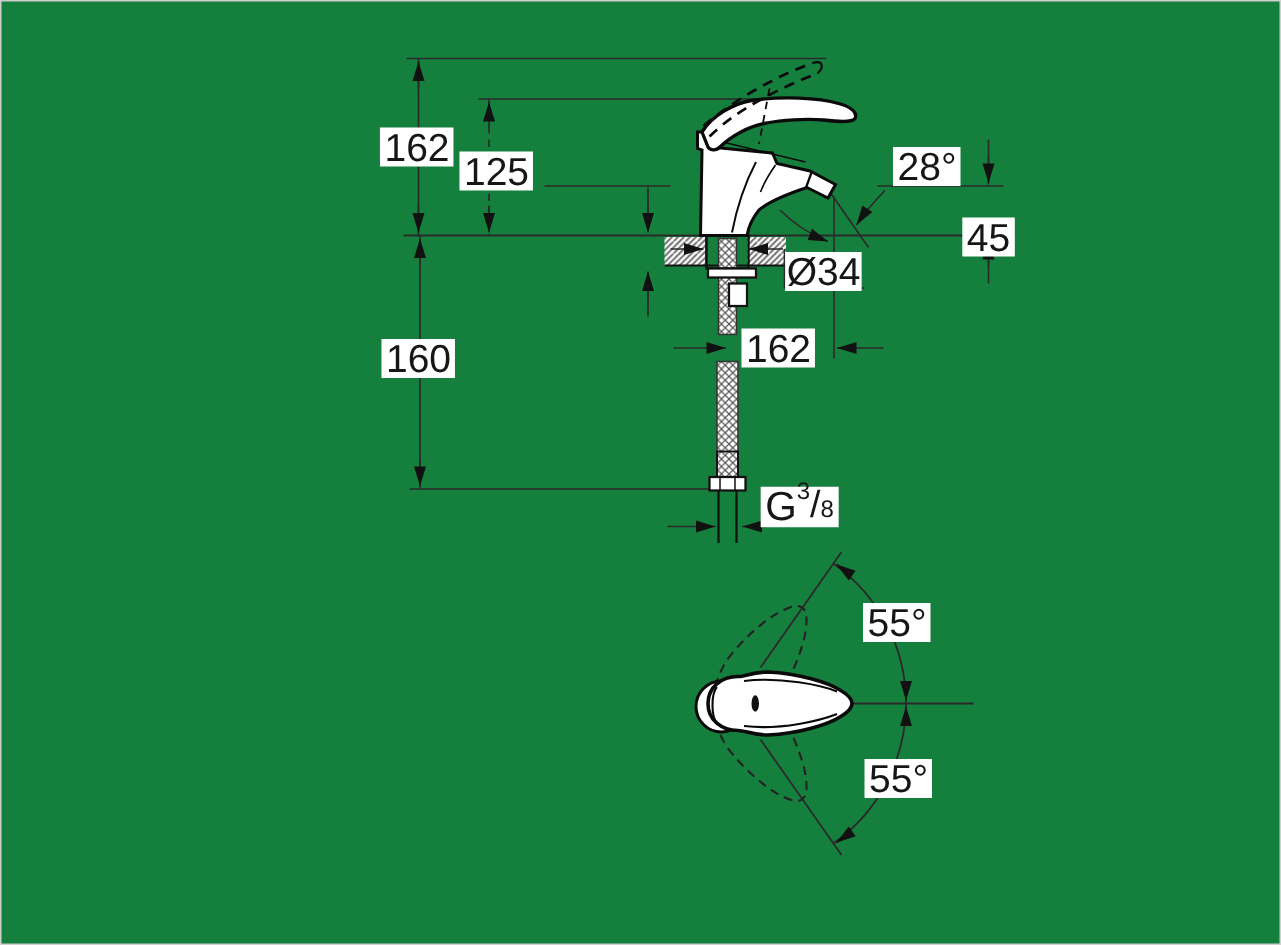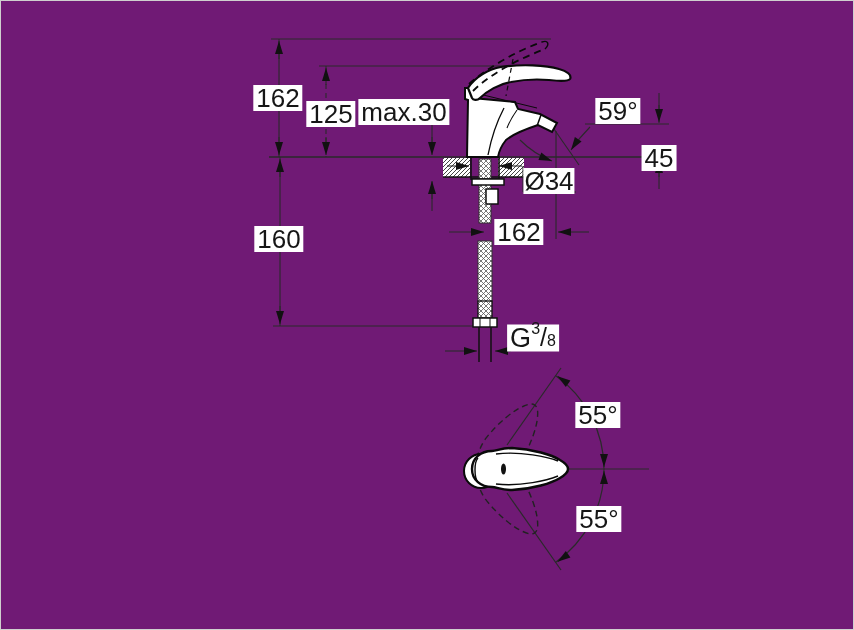--- a/index.html
+++ b/index.html
@@ -1,17 +1,17 @@
 <!DOCTYPE html>
 <html><head>
 <meta charset="utf-8">
 <style>
   html,body{margin:0;padding:0;background:#fff;}
   .canvas{
-    position:relative;width:854px;height:630px;background:#701a75;
+    position:relative;width:854px;height:630px;background:#15803d;
     border:1px solid #cfcfcf;box-sizing:border-box;overflow:hidden;
     font-family:"Liberation Sans","DejaVu Sans",sans-serif;
   }
   .canvas svg{position:absolute;left:0;top:0;}
   .dim-label{
     position:absolute;transform:translate(-50%,-50%);
     background:#ffffff;color:#161616;font-size:26px;line-height:1;
     padding:0 3px;white-space:nowrap;letter-spacing:0px;
   }
   .dim-label.small-pad{padding:0 1px;}
@@ -170,22 +170,21 @@
         <path d="M495,453 C520,450 547,456 557,460"></path>
         <path d="M495,483 C520,486 547,479 557,475"></path>
         <path d="M477,457 C473,461 473,477 477,481"></path>
       </g>
       <ellipse cx="502.5" cy="468" rx="2.5" ry="5.5" fill="#111"></ellipse>
     </g>
   </svg>
 
   <div class="dim-label" style="left:277px;top:97px;">162</div>
   <div class="dim-label" style="left:330px;top:113px;text-align:center;">125</div>
-  <div class="dim-label" style="left:403px;top:111px;">max.30</div>
-  <div class="dim-label" style="left:617px;top:110px;">59°</div>
+  <div class="dim-label" style="left:617px;top:110px;">28°</div>
   <div class="dim-label" style="left:658px;top:140px;margin-top:17px;">45</div>
   <div class="dim-label small-pad" style="left:548px;top:180px;">Ø34</div>
   <div class="dim-label" style="left:518px;top:231px;">162</div>
   <div class="dim-label" style="left:278px;top:238px;">160</div>
   <div class="dim-label" style="left:597px;top:414px;">55°</div>
   <div class="dim-label" style="left:598px;top:518px;">55°</div>
 
   <div class="dim-label thread-label" style="left:532px;top:337px;">
     <span class="t-main">G</span>
     <span class="t-sup">3</span>

